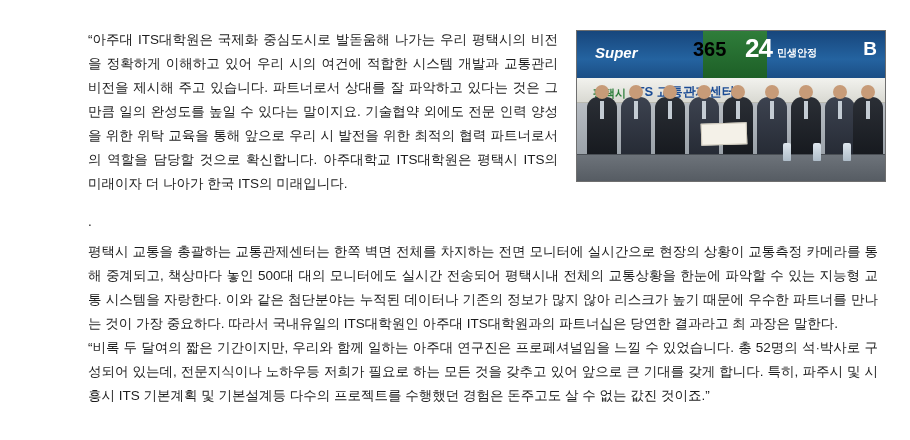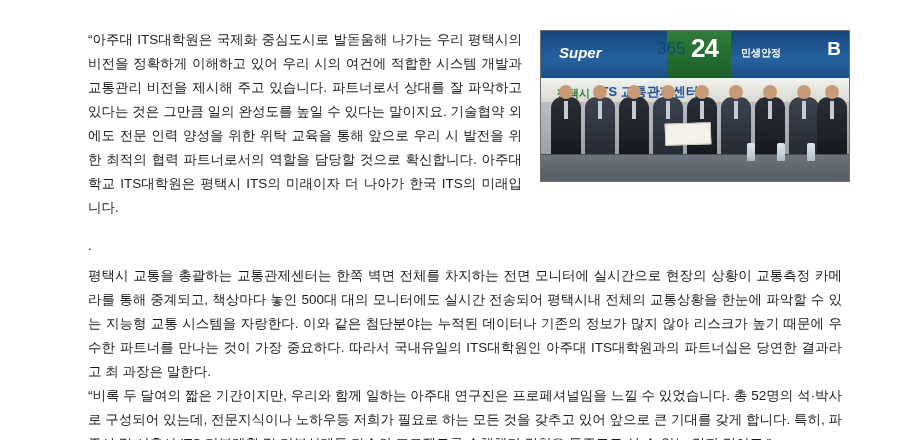--- a/index.html
+++ b/index.html
@@ -12,21 +12,21 @@
     height: 440px;
     font-family: "Liberation Sans", sans-serif;
     color: #1a1a1a;
     overflow: hidden;
   }
   .page {
     position: relative;
     width: 910px;
     height: 440px;
     box-sizing: border-box;
-    padding: 28px 60px 0 88px;
+    padding: 28px 24px 0 88px;
   }
   .article-body {
     font-size: 13.5px;
     line-height: 24px;
     color: #1c1c1c;
     text-align: justify;
   }
   .lead-block {
     display: block;
     overflow: hidden;
@@ -53,33 +53,33 @@
     border-bottom: 2px solid #0e3couche;
   }
   .ph-banner-green {
     position: absolute;
     left: 126px; top: 0;
     width: 64px; height: 47px;
     background: linear-gradient(180deg, #2f7d3a 0%, #1d5f27 100%);
   }
   .ph-24 {
     position: absolute;
-    left: 150px; top: 2px;
+    left: 168px; top: 2px;
     font-size: 26px;
     font-weight: bold;
     color: #ffffff;
     letter-spacing: -1px;
     line-height: 30px;
   }
   .ph-365 {
     position: absolute;
     left: 116px; top: 6px;
-    font-size: 17px;
-    font-weight: normal;
-    color: #0c4a6e;
+    font-size: 20px;
+    font-weight: bold;
+    color: #000000;
   }
   .ph-super {
     position: absolute;
     left: 18px; top: 10px;
     font-size: 15px;
     font-style: italic;
     font-weight: bold;
     color: #ffffff;
   }
   .ph-msa {

